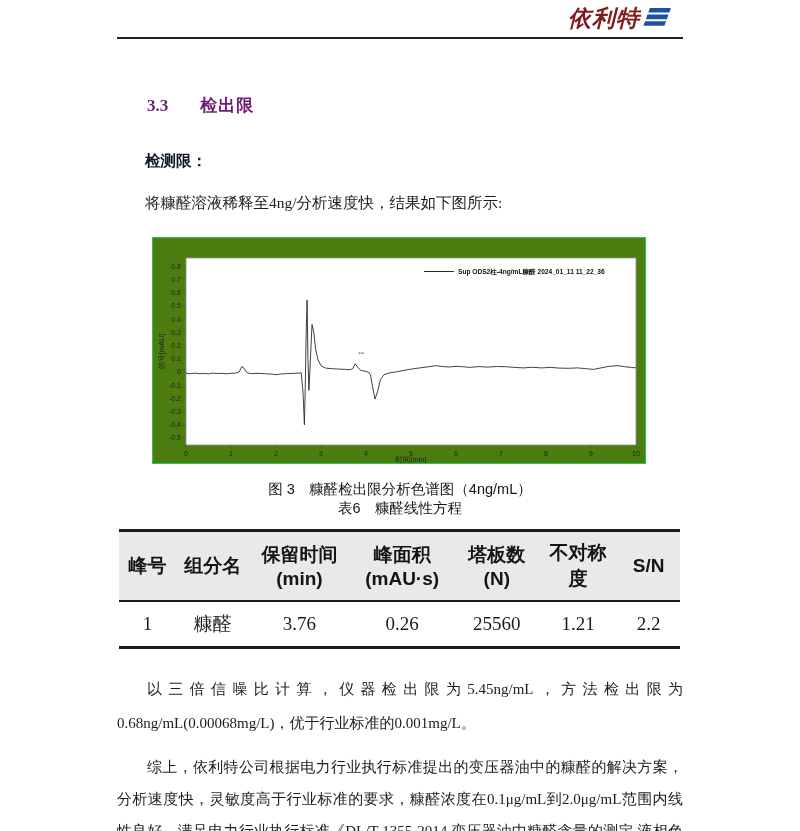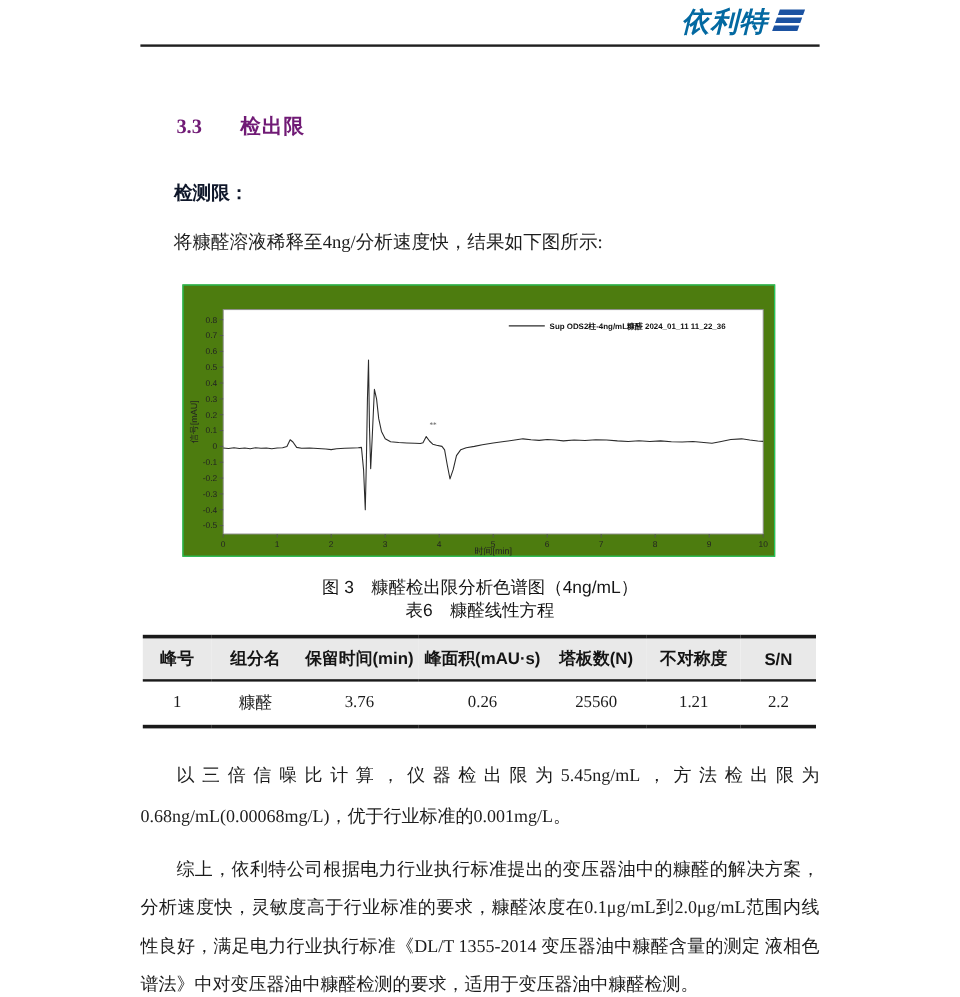--- a/index.html
+++ b/index.html
@@ -8,21 +8,21 @@
     font-family:"Liberation Serif","DejaVu Serif",serif;color:#1c1c1c;
   }
   .page-header{
     margin-left:117px;width:566px;height:37px;position:relative;
     border-bottom:2px solid #1f1f1f;
   }
   .logo{position:absolute;right:12px;top:5px;display:flex;align-items:flex-end;gap:3px;}
   .logo-text{
     font-family:"Liberation Sans","DejaVu Sans",sans-serif;
     font-style:italic;font-weight:bold;font-size:23px;line-height:26px;
-    color:#0369a1;letter-spacing:1px;
+    color:#7f1d1d;letter-spacing:1px;
   }
   .logo-icon{display:block;margin-bottom:2px;}
   .section-heading{
     margin:55px 0 0 147px;font-size:17px;font-weight:bold;color:#701a75;
     font-family:"Liberation Serif","DejaVu Serif",serif;letter-spacing:1px;
   }
   .section-number{margin-right:32px;letter-spacing:0;}
   .subheading{
     margin:34px 0 0 145px;font-size:15.5px;font-weight:bold;color:#0f172a;
     font-family:"Liberation Sans","DejaVu Sans",sans-serif;
@@ -38,21 +38,21 @@
   .chart-wrap svg{display:block;}
   .caption{
     margin:16px 117px 0 117px;width:566px;text-align:center;
     font-size:14.5px;font-weight:normal;color:#161616;
     font-family:"Liberation Sans","DejaVu Sans",sans-serif;
   }
   .caption.tbl{margin-top:0;}
   .data-table{
     margin:11px 0 0 119px;width:561px;border-collapse:collapse;
     border-top:3px solid #1a1a1a;border-bottom:3px solid #1a1a1a;
-    font-size:14px;table-layout:fixed;
+    font-size:19px;table-layout:fixed;
   }
   .data-table thead tr{background:#e9e9e9;border-bottom:2.5px solid #1a1a1a;}
   .data-table th{
     font-family:"Liberation Sans","DejaVu Sans",sans-serif;font-weight:bold;
     padding:8px 2px;text-align:center;color:#141414;
   }
   .data-table td{
     padding:9px 2px;text-align:center;color:#1c1c1c;
     font-family:"Liberation Serif","DejaVu Serif",serif;
   }

